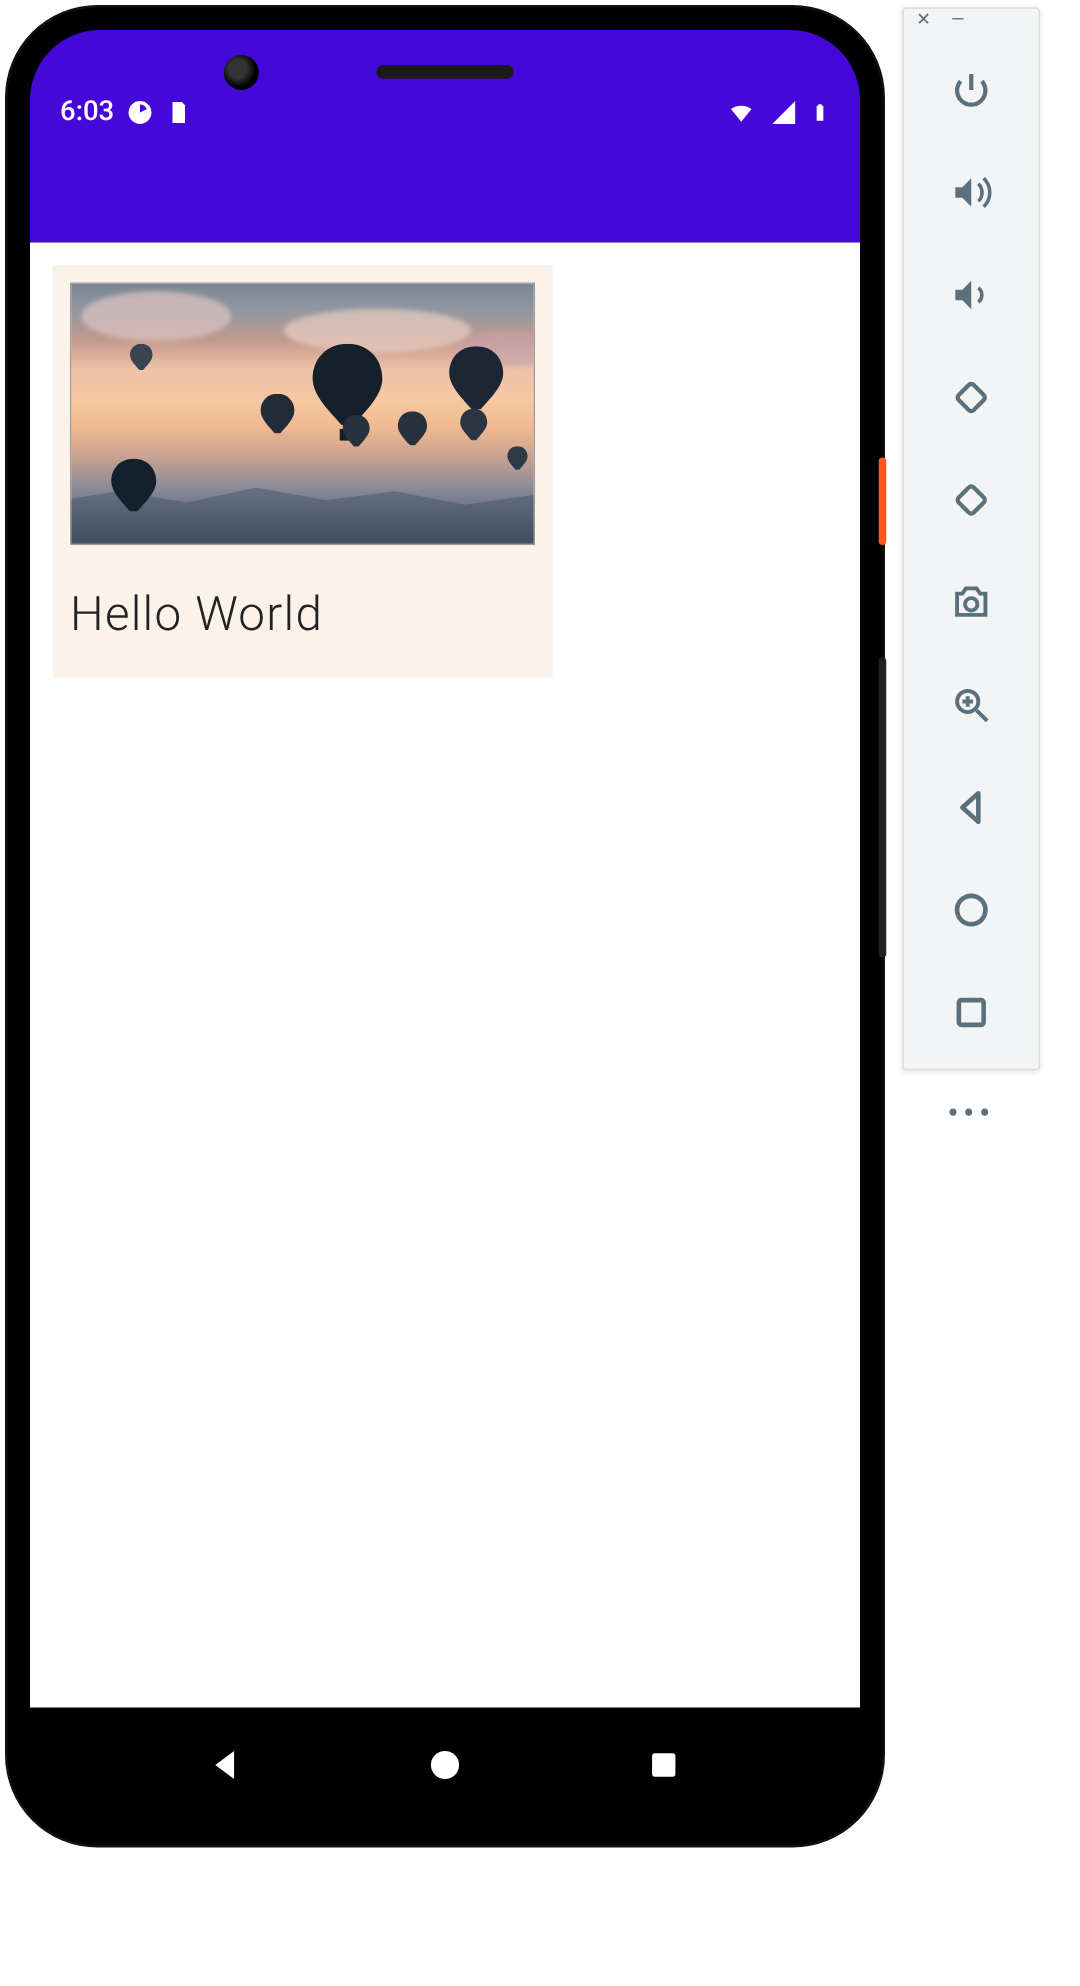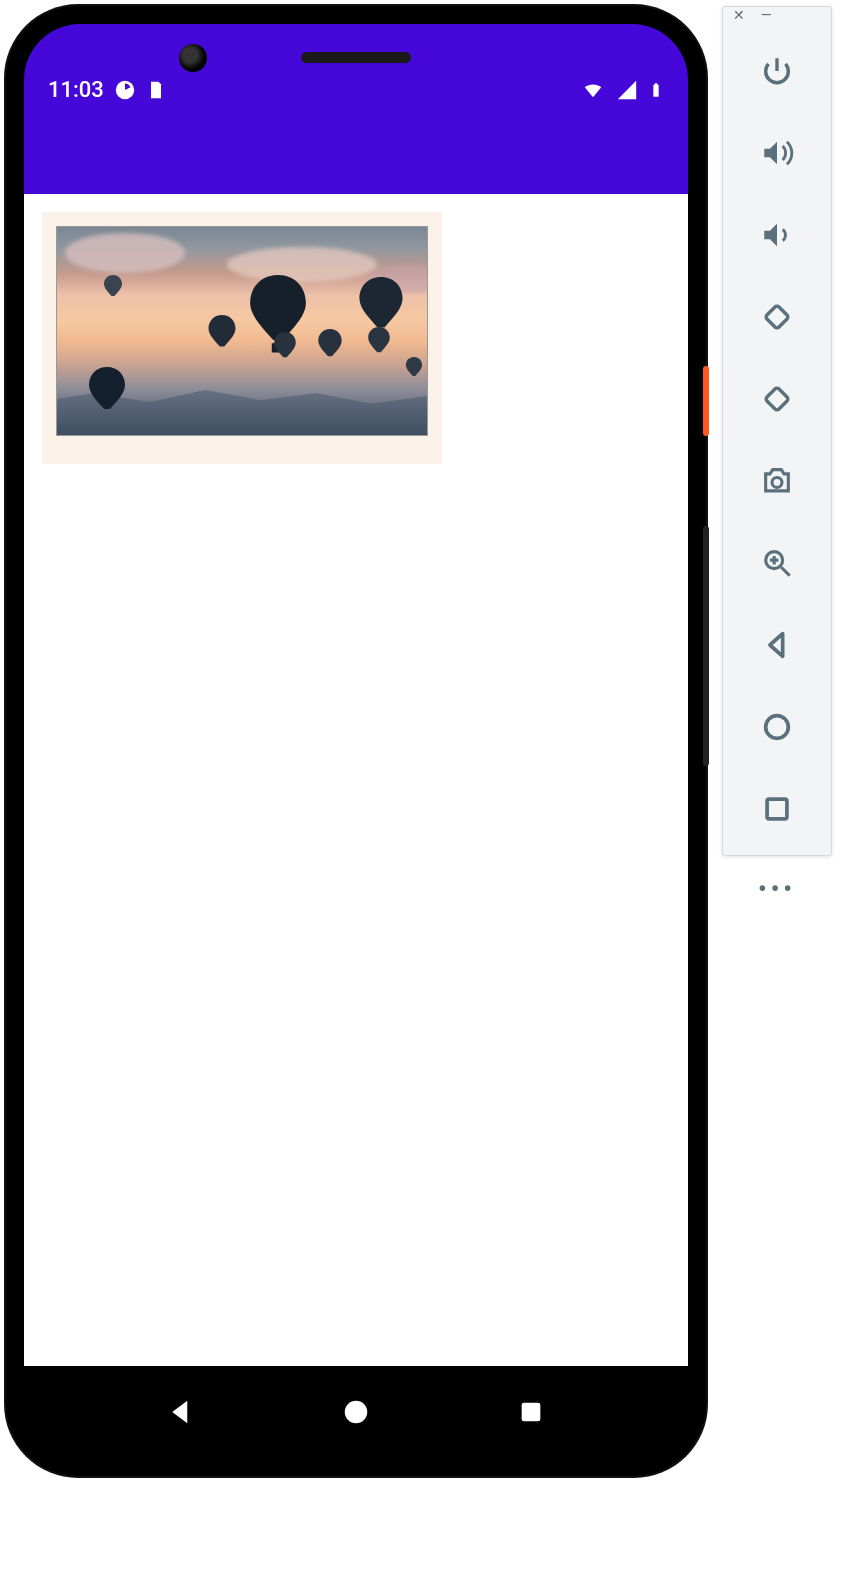--- a/index.html
+++ b/index.html
@@ -190,21 +190,21 @@
 
 <div class="phone">
   <div class="side-btn-orange"></div>
   <div class="side-btn-dark"></div>
   <div class="phone-inner">
     <div class="speaker"></div>
     <div class="camera"></div>
 
     <div class="statusbar">
       <div class="status-left">
-        <span>11:03</span>
+        <span>6:03</span>
         <span class="status-icon">
           <svg width="22" height="22" viewBox="0 0 24 24" fill="#fff">
               <circle cx="12" cy="12" r="10" fill="#fff"></circle>
               <path d="M12 12 L12 5 A7 7 0 0 1 18 9 Z" fill="#4608d8"></path>
             </svg>
         </span>
         <span class="status-icon">
           <svg width="20" height="22" viewBox="0 0 24 24" fill="#fff">
               <path d="M6 2h9l3 3v17H6z"></path>
             </svg>
@@ -280,20 +280,21 @@
               <svg viewBox="0 0 40 52">
                 <path fill="#14202d" d="M20 0C9 0 2 8 2 18c0 9 10 18 15 24h6c5-6 15-15 15-24C38 8 31 0 20 0z"></path>
               </svg>
             </div>
           <div class="balloon b-s7">
               <svg viewBox="0 0 40 52">
                 <path fill="#303a46" d="M20 0C9 0 2 8 2 18c0 9 10 18 15 24h6c5-6 15-15 15-24C38 8 31 0 20 0z"></path>
               </svg>
             </div>
         </div>
+        <div class="card-text">Hello World</div>
       </div>
     </div>
 
     <div class="navbar">
       <div class="nav-btn" aria-label="Back">
         <svg width="30" height="30" viewBox="0 0 24 24" fill="#fff">
             <path d="M17 3l-12 9 12 9z"></path>
           </svg>
       </div>
       <div class="nav-btn" aria-label="Home">

